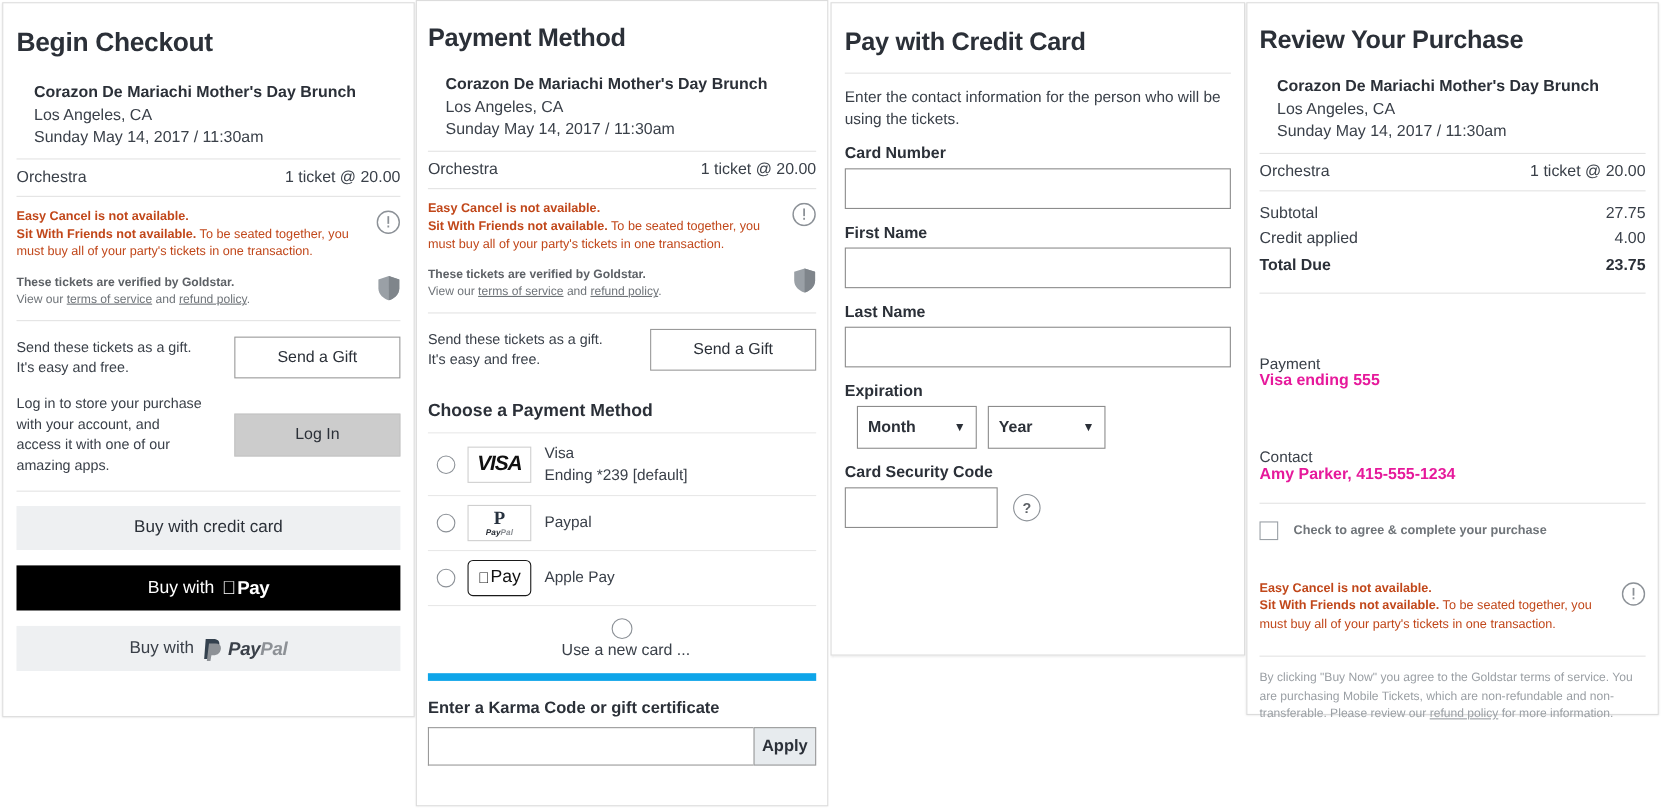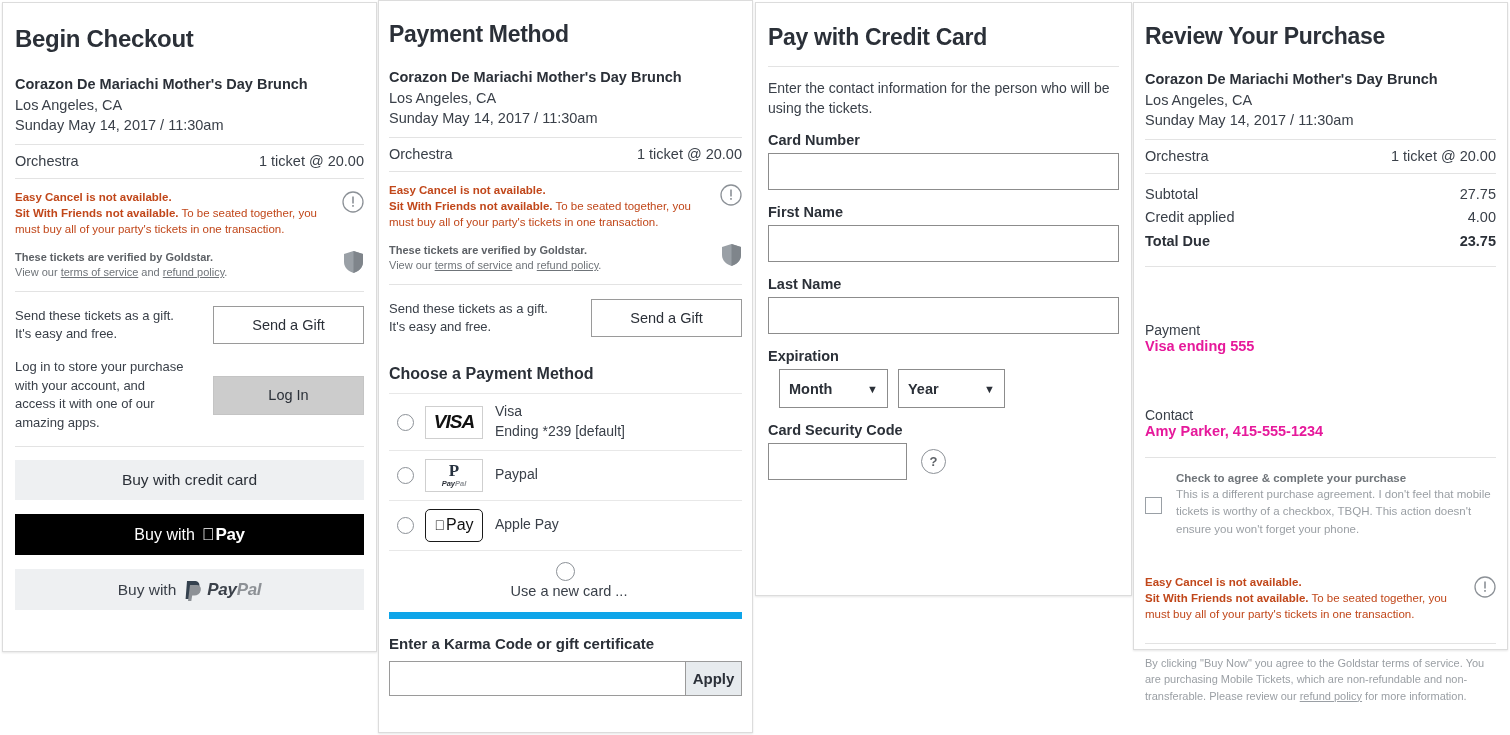--- a/index.html
+++ b/index.html
@@ -30,21 +30,21 @@
 
   h1.panel-title {
     font-size: 23px; font-weight: bold; letter-spacing: -0.3px;
     color: #2b3038;
   }
   #panel-begin-checkout h1.panel-title { font-size: 24px; padding-top: 22px; }
   #panel-payment-method h1.panel-title { font-size: 23px; padding-top: 20px; }
   #panel-credit-card h1.panel-title { font-size: 23px; padding-top: 21px; }
   #panel-review h1.panel-title { font-size: 23px; padding-top: 20px; }
 
-  .event-block { margin-top: 22px; }
+  .event-block { margin-top: 22px; margin-left: 16px; }
   #panel-payment-method .event-block { margin-top: 20px; }
   #panel-review .event-block { margin-top: 20px; }
   .event-name { font-size: 14.5px; font-weight: bold; line-height: 1.35; }
   .event-line { font-size: 14.5px; line-height: 1.38; color: #3a4049; }
 
   .rule { border-top: 1px solid #e3e3e3; }
 
   .ticket-row {
     display: flex; justify-content: space-between; align-items: center;
     font-size: 14.5px; color: #3a4049;
@@ -466,21 +466,20 @@
         <div class="pay-value">Visa ending 555</div>
         <div class="pay-gap"></div>
         <div class="pay-label">Contact</div>
         <div class="pay-value">Amy Parker, 415-555-1234</div>
       </div>
 
       <div class="agree-row">
         <span class="checkbox"></span>
         <div class="agree-text">
           <div class="agree-title">Check to agree &amp; complete your purchase</div>
-          <div class="agree-body">This is a different purchase agreement. I don't feel that mobile tickets is worthy of a checkbox, TBQH. This action doesn't ensure you won't forget your phone.</div>
         </div>
       </div>
 
       <div class="alert-row">
         <div class="alert-text">
           <b>Easy Cancel is not available.</b><br>
           <b>Sit With Friends not available.</b><span class="reg"> To be seated together, you must buy all of your party's tickets in one transaction.</span>
         </div>
         <span class="icon-warning">
           <svg width="22" height="22" viewBox="0 0 22 22">

